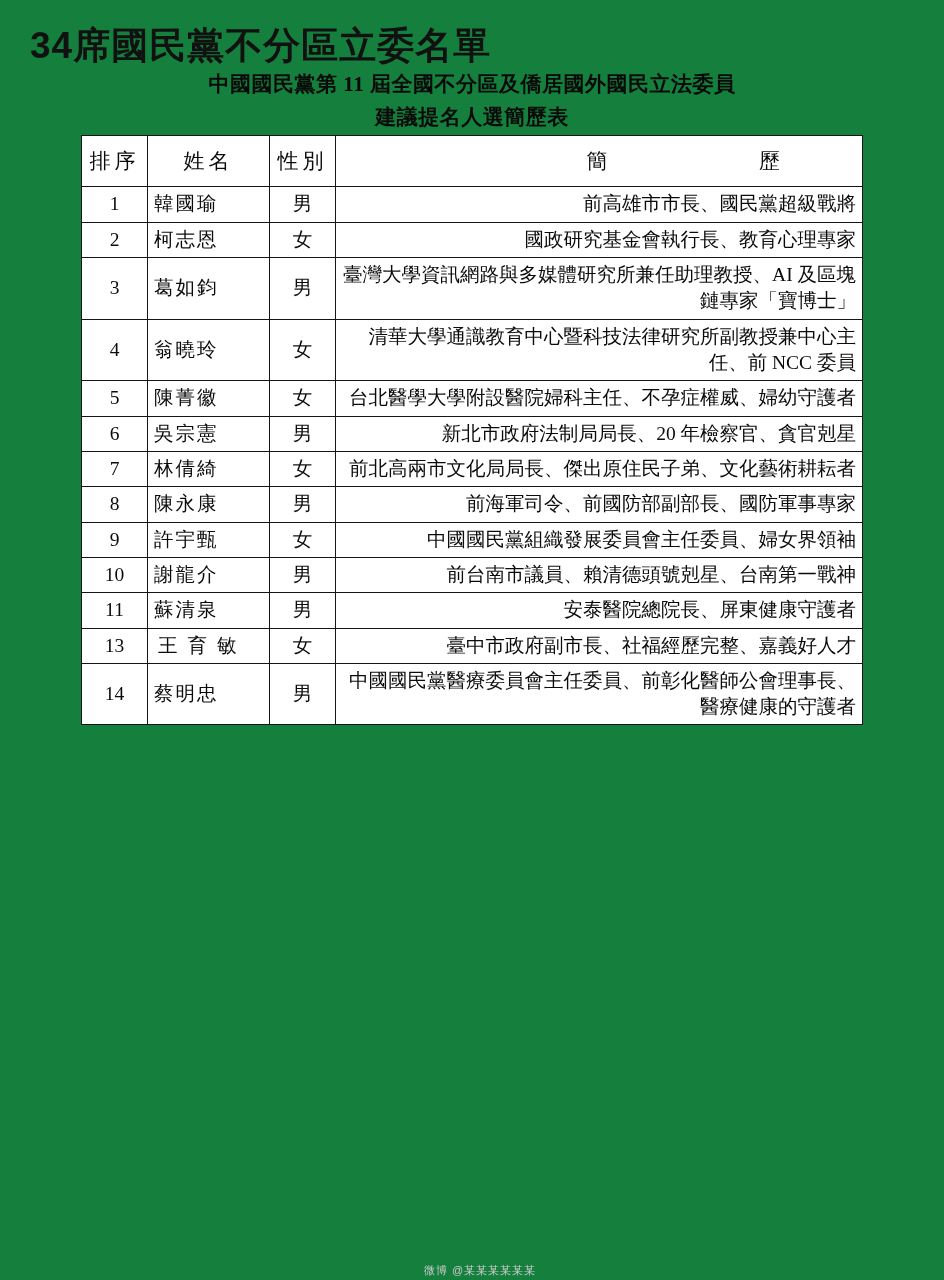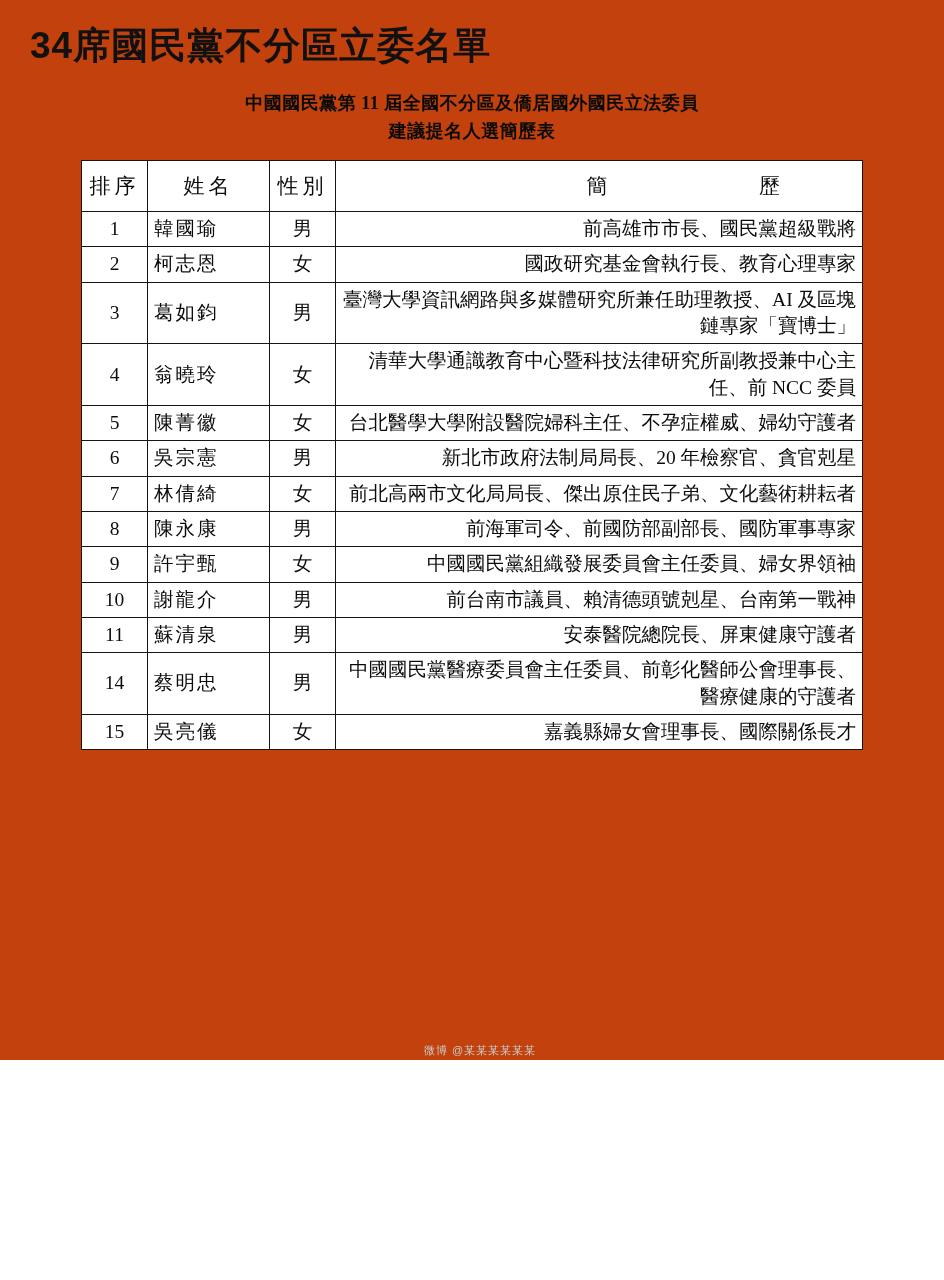--- a/index.html
+++ b/index.html
@@ -10,49 +10,48 @@
   body {
     width: 944px;
     height: 1280px;
     font-family: "Liberation Serif", "DejaVu Serif", serif;
     color: #0b0b0b;
     position: relative;
     overflow: hidden;
   }
   .page {
     width: 944px;
-    height: 1060px;
+    height: 1280px;
     position: relative;
-    background: #c2410c;
+    background: #15803d;
   }
   .headline {
     font-family: "Liberation Sans", sans-serif;
     font-weight: 700;
     font-size: 37px;
     letter-spacing: 1px;
     padding: 24px 0 0 30px;
     color: #111;
     line-height: 1.2;
   }
   .doc-title {
-    margin-top: 22px;
     text-align: center;
     font-family: "Liberation Serif", serif;
     font-weight: 700;
-    font-size: 18px;
+    font-size: 21px;
     line-height: 1.55;
     letter-spacing: 0.5px;
     color: #0a0a0a;
     padding: 0 60px;
   }
   .doc-title .line2 {
     display: block;
   }
   .table-wrap {
-    margin: 14px auto 0 auto;
+    margin: 2px auto 0 auto;
     width: 782px;
   }
   table.roster {
     border-collapse: collapse;
     width: 100%;
     table-layout: fixed;
     background: #fff;
   }
   table.roster th,
   table.roster td {
@@ -207,29 +206,29 @@
             <td class="sex">男</td>
             <td class="bio">前台南市議員、賴清德頭號剋星、台南第一戰神</td>
           </tr>
           <tr>
             <td class="rank">11</td>
             <td class="name">蘇清泉</td>
             <td class="sex">男</td>
             <td class="bio">安泰醫院總院長、屏東健康守護者</td>
           </tr>
           <tr>
+            <td class="rank">13</td>
+            <td class="name spaced">王育敏</td>
+            <td class="sex">女</td>
+            <td class="bio">臺中市政府副市長、社福經歷完整、嘉義好人才</td>
+          </tr>
+          <tr>
             <td class="rank">14</td>
             <td class="name">蔡明忠</td>
             <td class="sex">男</td>
             <td class="bio">中國國民黨醫療委員會主任委員、前彰化醫師公會理事長、醫療健康的守護者</td>
-          </tr>
-          <tr>
-            <td class="rank">15</td>
-            <td class="name">吳亮儀</td>
-            <td class="sex">女</td>
-            <td class="bio">嘉義縣婦女會理事長、國際關係長才</td>
           </tr>
         </tbody>
     </table>
   </div>
 
   <div class="watermark">微博 @某某某某某某</div>
 </div>
 
 </body></html>

